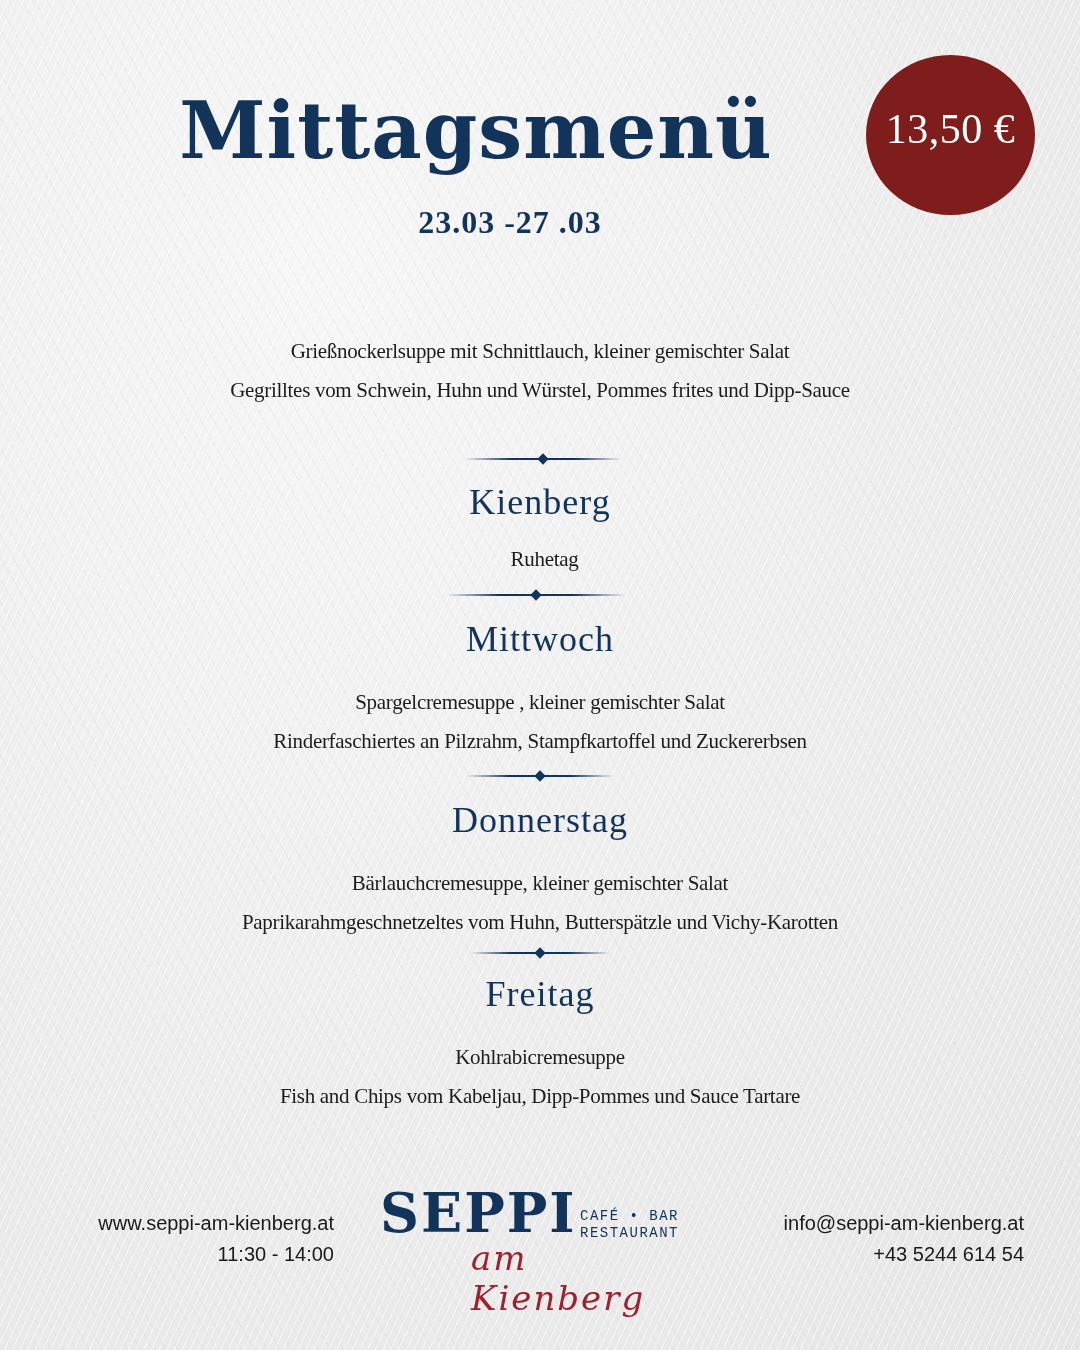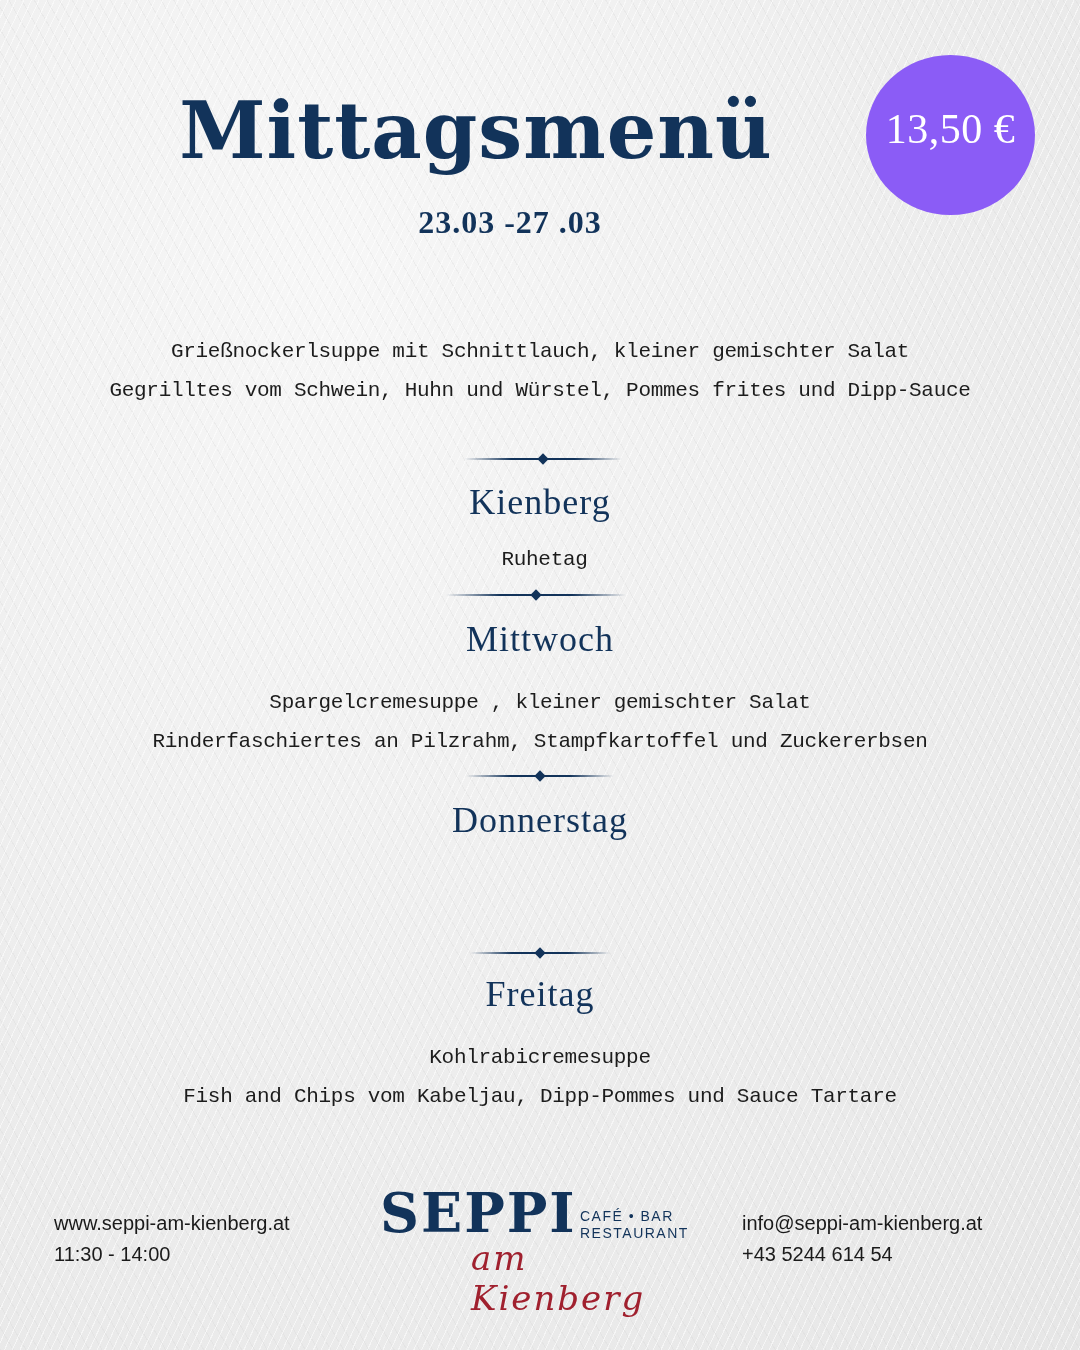--- a/index.html
+++ b/index.html
@@ -23,67 +23,67 @@
     }
     .date {
       position: absolute; top: 204px; left: 0; width: 1020px;
       text-align: center;
       font-family: "Liberation Serif", serif; font-weight: bold;
       font-size: 32px; color: #12335a; letter-spacing: 1px;
     }
     .price-badge {
       position: absolute; left: 866px; top: 55px;
       width: 169px; height: 160px; border-radius: 50%;
-      background: #8b5cf6;
+      background: #7f1d1d;
       display: flex; align-items: center; justify-content: center;
     }
     .price-badge span {
       color: #ffffff;
       font-family: "Liberation Serif", serif;
       font-size: 42px; letter-spacing: 0.5px;
       margin-top: -12px;
     }
     .day {
       position: absolute; left: 0; width: 1080px; text-align: center;
     }
     .day-name {
       font-family: "Liberation Serif", serif;
       font-size: 36px; color: #12335a; letter-spacing: 1px;
       line-height: 1;
     }
     .dish {
-      font-family: Liberation Mono, monospace;
+      font-family: Liberation Serif, serif;
       font-size: 21px; color: #1c1c1c; line-height: 39px;
       letter-spacing: -0.3px;
     }
     .dishes { margin-top: 26px; }
     .divider {
       position: absolute; height: 2px;
       background: linear-gradient(90deg, rgba(18,51,90,0) 0%, #12335a 30%, #12335a 70%, rgba(18,51,90,0) 100%);
     }
     .divider .orn {
       position: absolute; left: 50%; top: -3px; width: 8px; height: 8px;
       margin-left: -4px; background: #12335a; transform: rotate(45deg);
     }
     .footer-left, .footer-right {
-      position: absolute; top: 1208px; text-align: left;
+      position: absolute; top: 1208px; text-align: right;
       font-family: "Liberation Sans", sans-serif; font-size: 20px;
       color: #1a1a1a; line-height: 31px;
     }
     .footer-left { left: 54px; width: 280px; }
     .footer-right { left: 742px; width: 282px; }
     .logo { position: absolute; left: 380px; top: 1186px; width: 320px; height: 110px; }
     .logo-seppi {
       position: absolute; left: 0; top: 0;
       font-family: "DejaVu Serif", serif; font-weight: bold;
       font-size: 54px; color: #12335a; letter-spacing: 2px; line-height: 1;
     }
     .logo-tag {
       position: absolute; left: 200px; top: 22px;
-      font-family: Liberation Sans, sans-serif; font-size: 14px;
+      font-family: Liberation Mono, monospace; font-size: 14px;
       color: #12335a; letter-spacing: 1.5px; line-height: 17px;
     }
     .logo-script {
       position: absolute; left: 91px; top: 52px;
       font-family: "DejaVu Serif", serif; font-style: italic;
       font-size: 34px; color: #a0202e; letter-spacing: 2px;
     }
   </style>
 </head>
 <body>
@@ -121,20 +121,24 @@
     <div class="dish">Spargelcremesuppe , kleiner gemischter Salat</div>
     <div class="dish">Rinderfaschiertes an Pilzrahm, Stampfkartoffel und Zuckererbsen</div>
   </div>
 </section>
 <div class="divider" style="left:466px; top:775px; width:148px;">
     <span class="orn"></span>
   </div>
 
 <section class="day" style="top:802px;">
   <div class="day-name">Donnerstag</div>
+  <div class="dishes">
+    <div class="dish">Bärlauchcremesuppe, kleiner gemischter Salat</div>
+    <div class="dish">Paprikarahmgeschnetzeltes vom Huhn, Butterspätzle und Vichy-Karotten</div>
+  </div>
 </section>
 <div class="divider" style="left:470px; top:952px; width:140px;">
     <span class="orn"></span>
   </div>
 
 <section class="day" style="top:976px;">
   <div class="day-name">Freitag</div>
   <div class="dishes">
     <div class="dish">Kohlrabicremesuppe</div>
     <div class="dish">Fish and Chips vom Kabeljau, Dipp-Pommes und Sauce Tartare</div>

